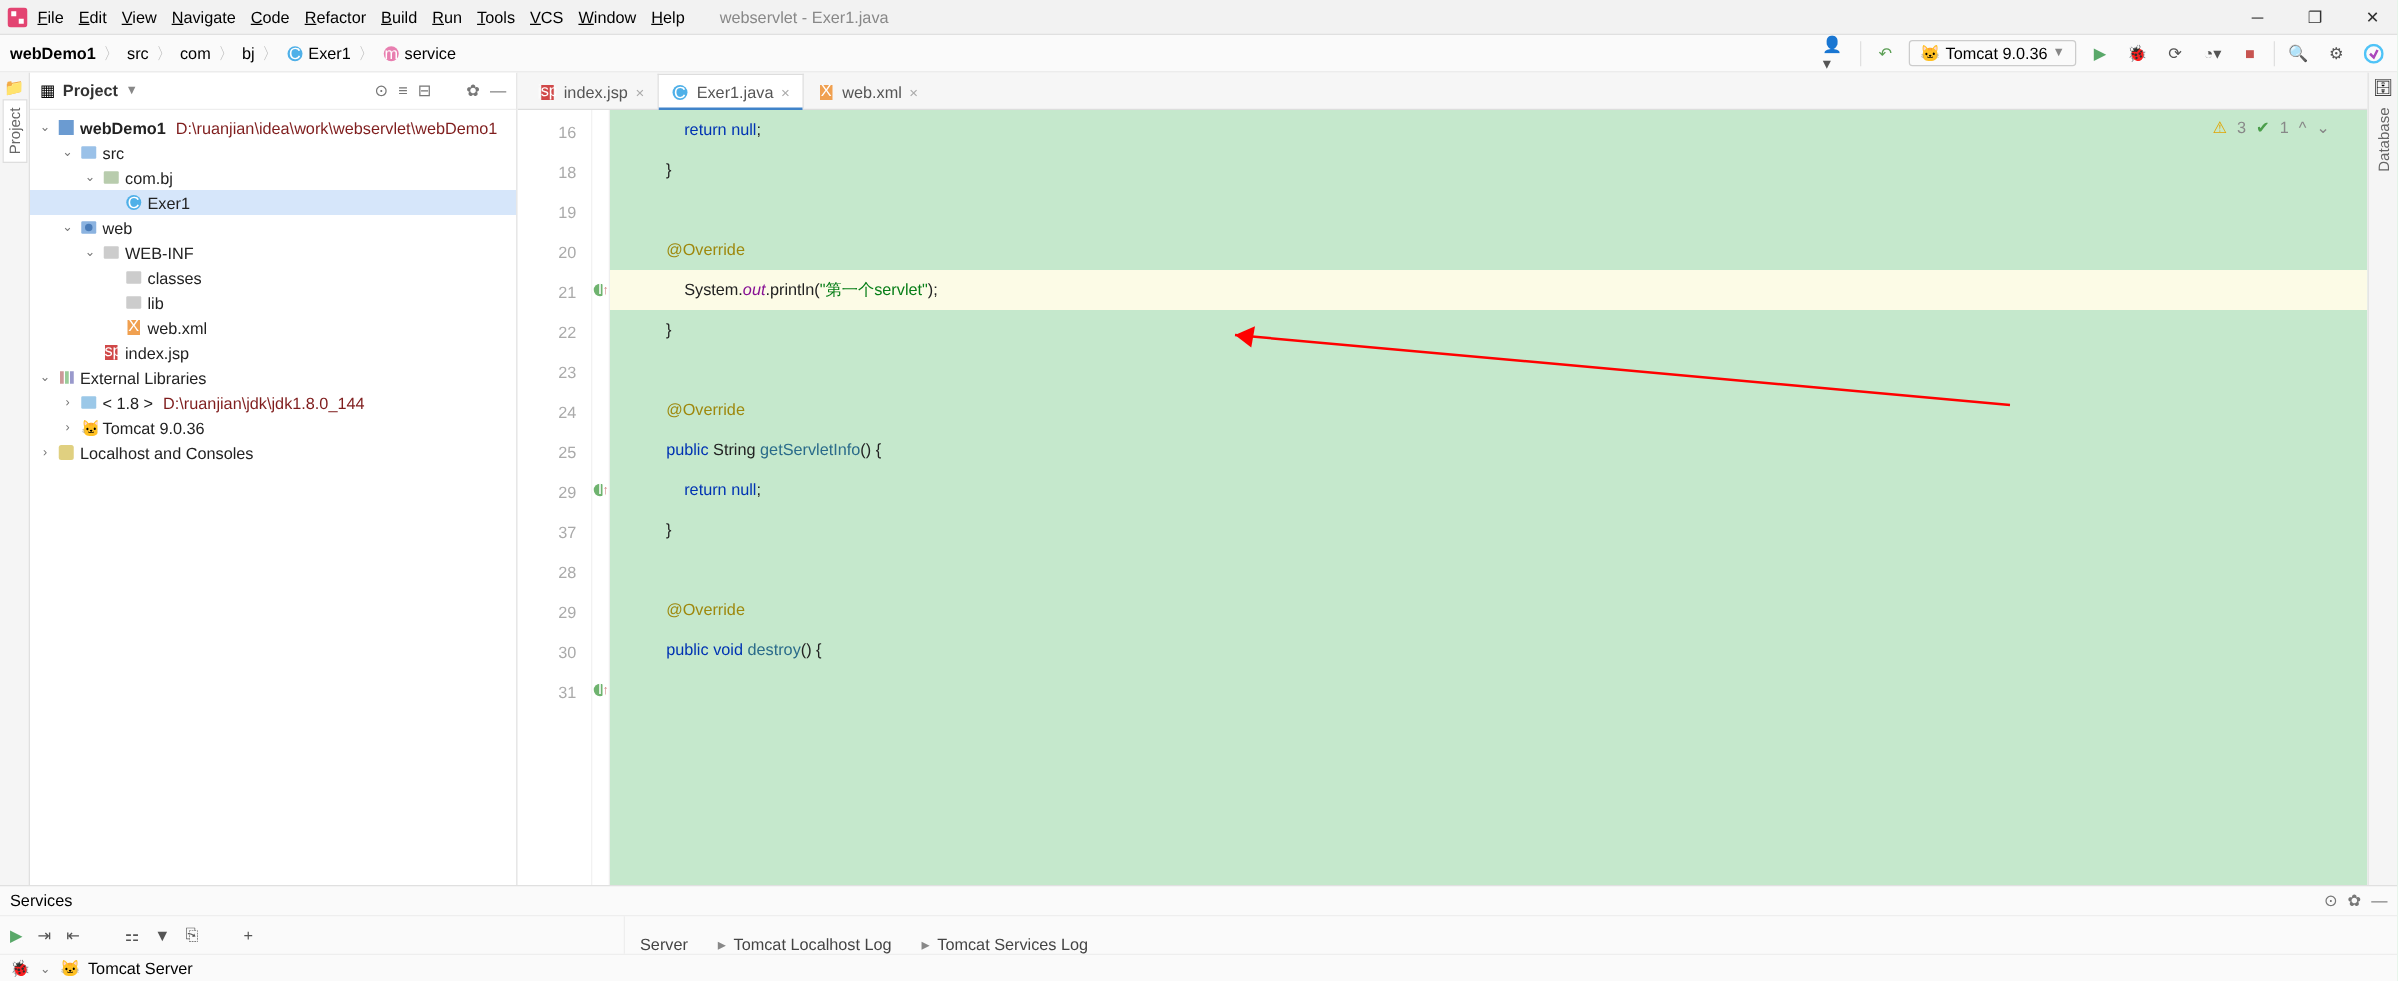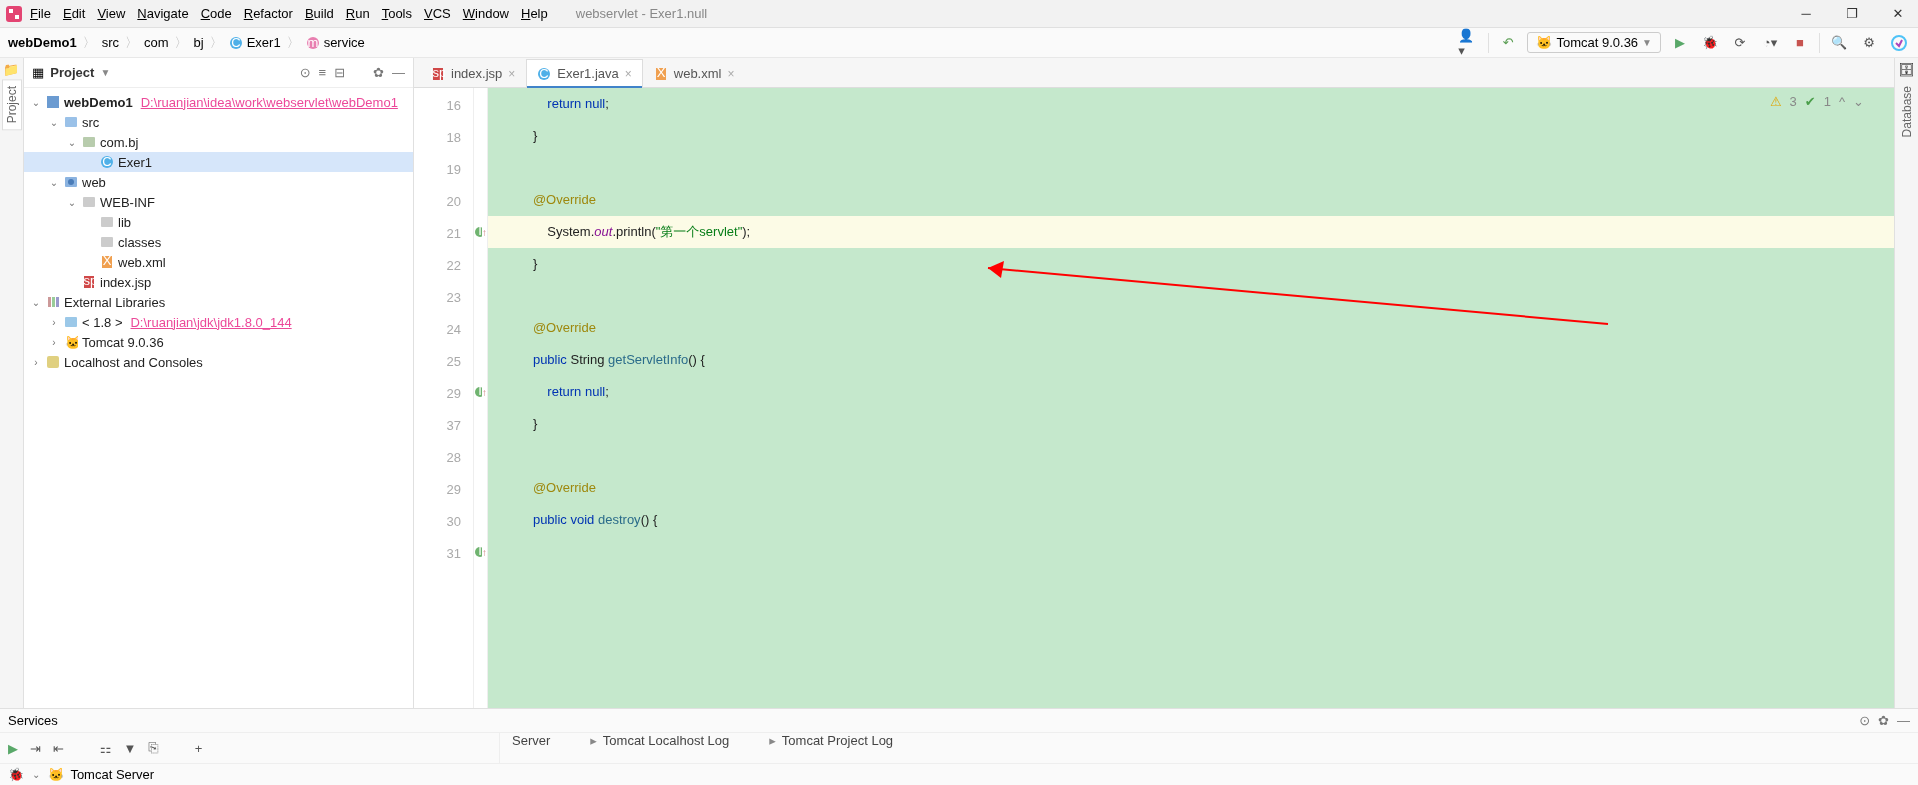--- a/index.html
+++ b/index.html
@@ -31,21 +31,21 @@
 .proj-head { height:30px; border-bottom:1px solid #eee; display:flex; align-items:center; padding:0 8px; gap:6px; }
 .proj-head .title { font-weight:bold; color:#333; }
 .proj-head .drop { color:#888; font-size:10px; }
 .proj-head .tools { margin-left:auto; display:flex; gap:8px; color:#777; }
 .proj-head .tools span { cursor:pointer; }
 .tree { overflow:auto; padding:4px 0; }
 .tree-row { display:flex; align-items:center; height:20px; padding-left:6px; gap:4px; cursor:pointer; white-space:nowrap; }
 .tree-row.sel { background:#d6e6fa; }
 .tree-row .label { color:#222; }
 .tree-row .label.b { font-weight:bold; }
-.tree-row .hint { color:#ec4899; margin-left:4px;text-decoration:underline; }
+.tree-row .hint { color:#7f1d1d; margin-left:4px; }
 .arrow { width:12px; text-align:center; color:#777; font-size:10px; }
 .editor-area { flex:1; display:flex; flex-direction:column; overflow:hidden; }
 .tabs { height:30px; display:flex; align-items:flex-end; border-bottom:1px solid #ddd; background:#f6f6f6; padding-left:6px; }
 .tab { height:28px; display:flex; align-items:center; gap:6px; padding:0 10px; border:1px solid transparent; border-bottom:none; cursor:pointer; color:#555; position:relative; }
 .tab.active { background:#fff; border-color:#ddd; }
 .tab.active::after { content:""; position:absolute; left:0; right:0; bottom:-2px; height:3px; background:#4083c9; }
 .tab .close { color:#aaa; font-size:12px; }
 .editor { flex:1; display:flex; overflow:hidden; font-family:"JetBrains Mono","Consolas",monospace; font-size:16px; }
 .gutter { width:60px; background:#fff; text-align:right; color:#aaa; border-right:1px solid #eee; padding-top:2px; }
 .gutter .ln { height:32px; line-height:32px; padding-right:12px; position:relative; }
@@ -61,21 +61,21 @@
 .fld { color:#871094; font-style:italic; }
 .txt { color:#222; }
 .caret-info { position:absolute; top:6px; right:30px; display:flex; gap:8px; font-size:12px; color:#888; align-items:center; }
 .arrow-overlay { position:absolute; pointer-events:none; top:0; left:0; width:100%; height:100%; z-index:5;}
 .bottom { border-top:1px solid #e0e0e0; background:#fafafa; }
 .svc-head { height:24px; display:flex; align-items:center; padding:0 8px; gap:6px; border-bottom:1px solid #eee; }
 .svc-head .sp { margin-left:auto; display:flex; gap:8px; color:#777; }
 .svc-body { display:flex; height:30px; }
 .svc-left { width:500px; border-right:1px solid #eee; display:flex; align-items:center; gap:12px; padding:0 8px; color:#555; }
 .svc-left span { cursor:pointer; }
-.svc-tabs { display:flex; align-items:flex-start; gap:40px; padding:0 12px; }
+.svc-tabs { display:flex; align-items:flex-end; gap:24px; padding:0 12px; }
 .svc-tab { display:flex; align-items:center; gap:6px; cursor:pointer; color:#444; }
 .svc-bot { height:22px; border-top:1px solid #eee; display:flex; align-items:center; padding:0 8px; gap:6px; }
 svg { vertical-align:middle; }
 </style>
 </head>
 <body>
 
 <div class="titlebar">
   <span class="app-icon">
     <svg width="16" height="16">
@@ -91,21 +91,21 @@
       <span><u>N</u>avigate</span>
       <span><u>C</u>ode</span>
       <span><u>R</u>efactor</span>
       <span><u>B</u>uild</span>
       <span><u>R</u>un</span>
       <span><u>T</u>ools</span>
       <span><u>V</u>CS</span>
       <span><u>W</u>indow</span>
       <span><u>H</u>elp</span>
     </div>
-  <span class="title-text">webservlet - Exer1.null</span>
+  <span class="title-text">webservlet - Exer1.java</span>
   <div class="winctl">
     <span>─</span>
     <span>❐</span>
     <span>✕</span>
   </div>
 </div>
 
 <div class="navbar">
   <div class="breadcrumb" id="bc">
       <span class="item">
@@ -230,28 +230,28 @@
           <svg class="ico" width="14" height="14">
             <rect width="12" height="10" x="1" y="2" fill="#ccc" rx="1"></rect>
           </svg>
           <span class="label">WEB-INF</span>
         </div>
         <div class="tree-row" style="padding-left: 60px;">
           <span class="arrow"></span>
           <svg class="ico" width="14" height="14">
             <rect width="12" height="10" x="1" y="2" fill="#ccc" rx="1"></rect>
           </svg>
-          <span class="label">lib</span>
+          <span class="label">classes</span>
         </div>
         <div class="tree-row" style="padding-left: 60px;">
           <span class="arrow"></span>
           <svg class="ico" width="14" height="14">
             <rect width="12" height="10" x="1" y="2" fill="#ccc" rx="1"></rect>
           </svg>
-          <span class="label">classes</span>
+          <span class="label">lib</span>
         </div>
         <div class="tree-row" style="padding-left: 60px;">
           <span class="arrow"></span>
           <svg class="ico" width="14" height="14">
             <rect width="10" height="12" x="2" y="1" fill="#f0a050"></rect>
             <text x="7" y="10" text-anchor="middle" fill="#fff" font-size="7">X</text>
           </svg>
           <span class="label">web.xml</span>
         </div>
         <div class="tree-row" style="padding-left: 42px;">
@@ -437,21 +437,21 @@
     <div class="svc-tabs" id="srvtabs">
         <div class="svc-tab">
           <span>Server</span>
         </div>
         <div class="svc-tab">
           <span style="color:#888;">▸</span>
           <span>Tomcat Localhost Log</span>
         </div>
         <div class="svc-tab">
           <span style="color:#888;">▸</span>
-          <span>Tomcat Project Log</span>
+          <span>Tomcat Services Log</span>
         </div>
       </div>
   </div>
   <div class="svc-bot">
     <span style="color:#59a869;">🐞</span>
     <span class="arrow">⌄</span>
     <span>🐱</span>
     <span>Tomcat Server</span>
   </div>
 </div>

